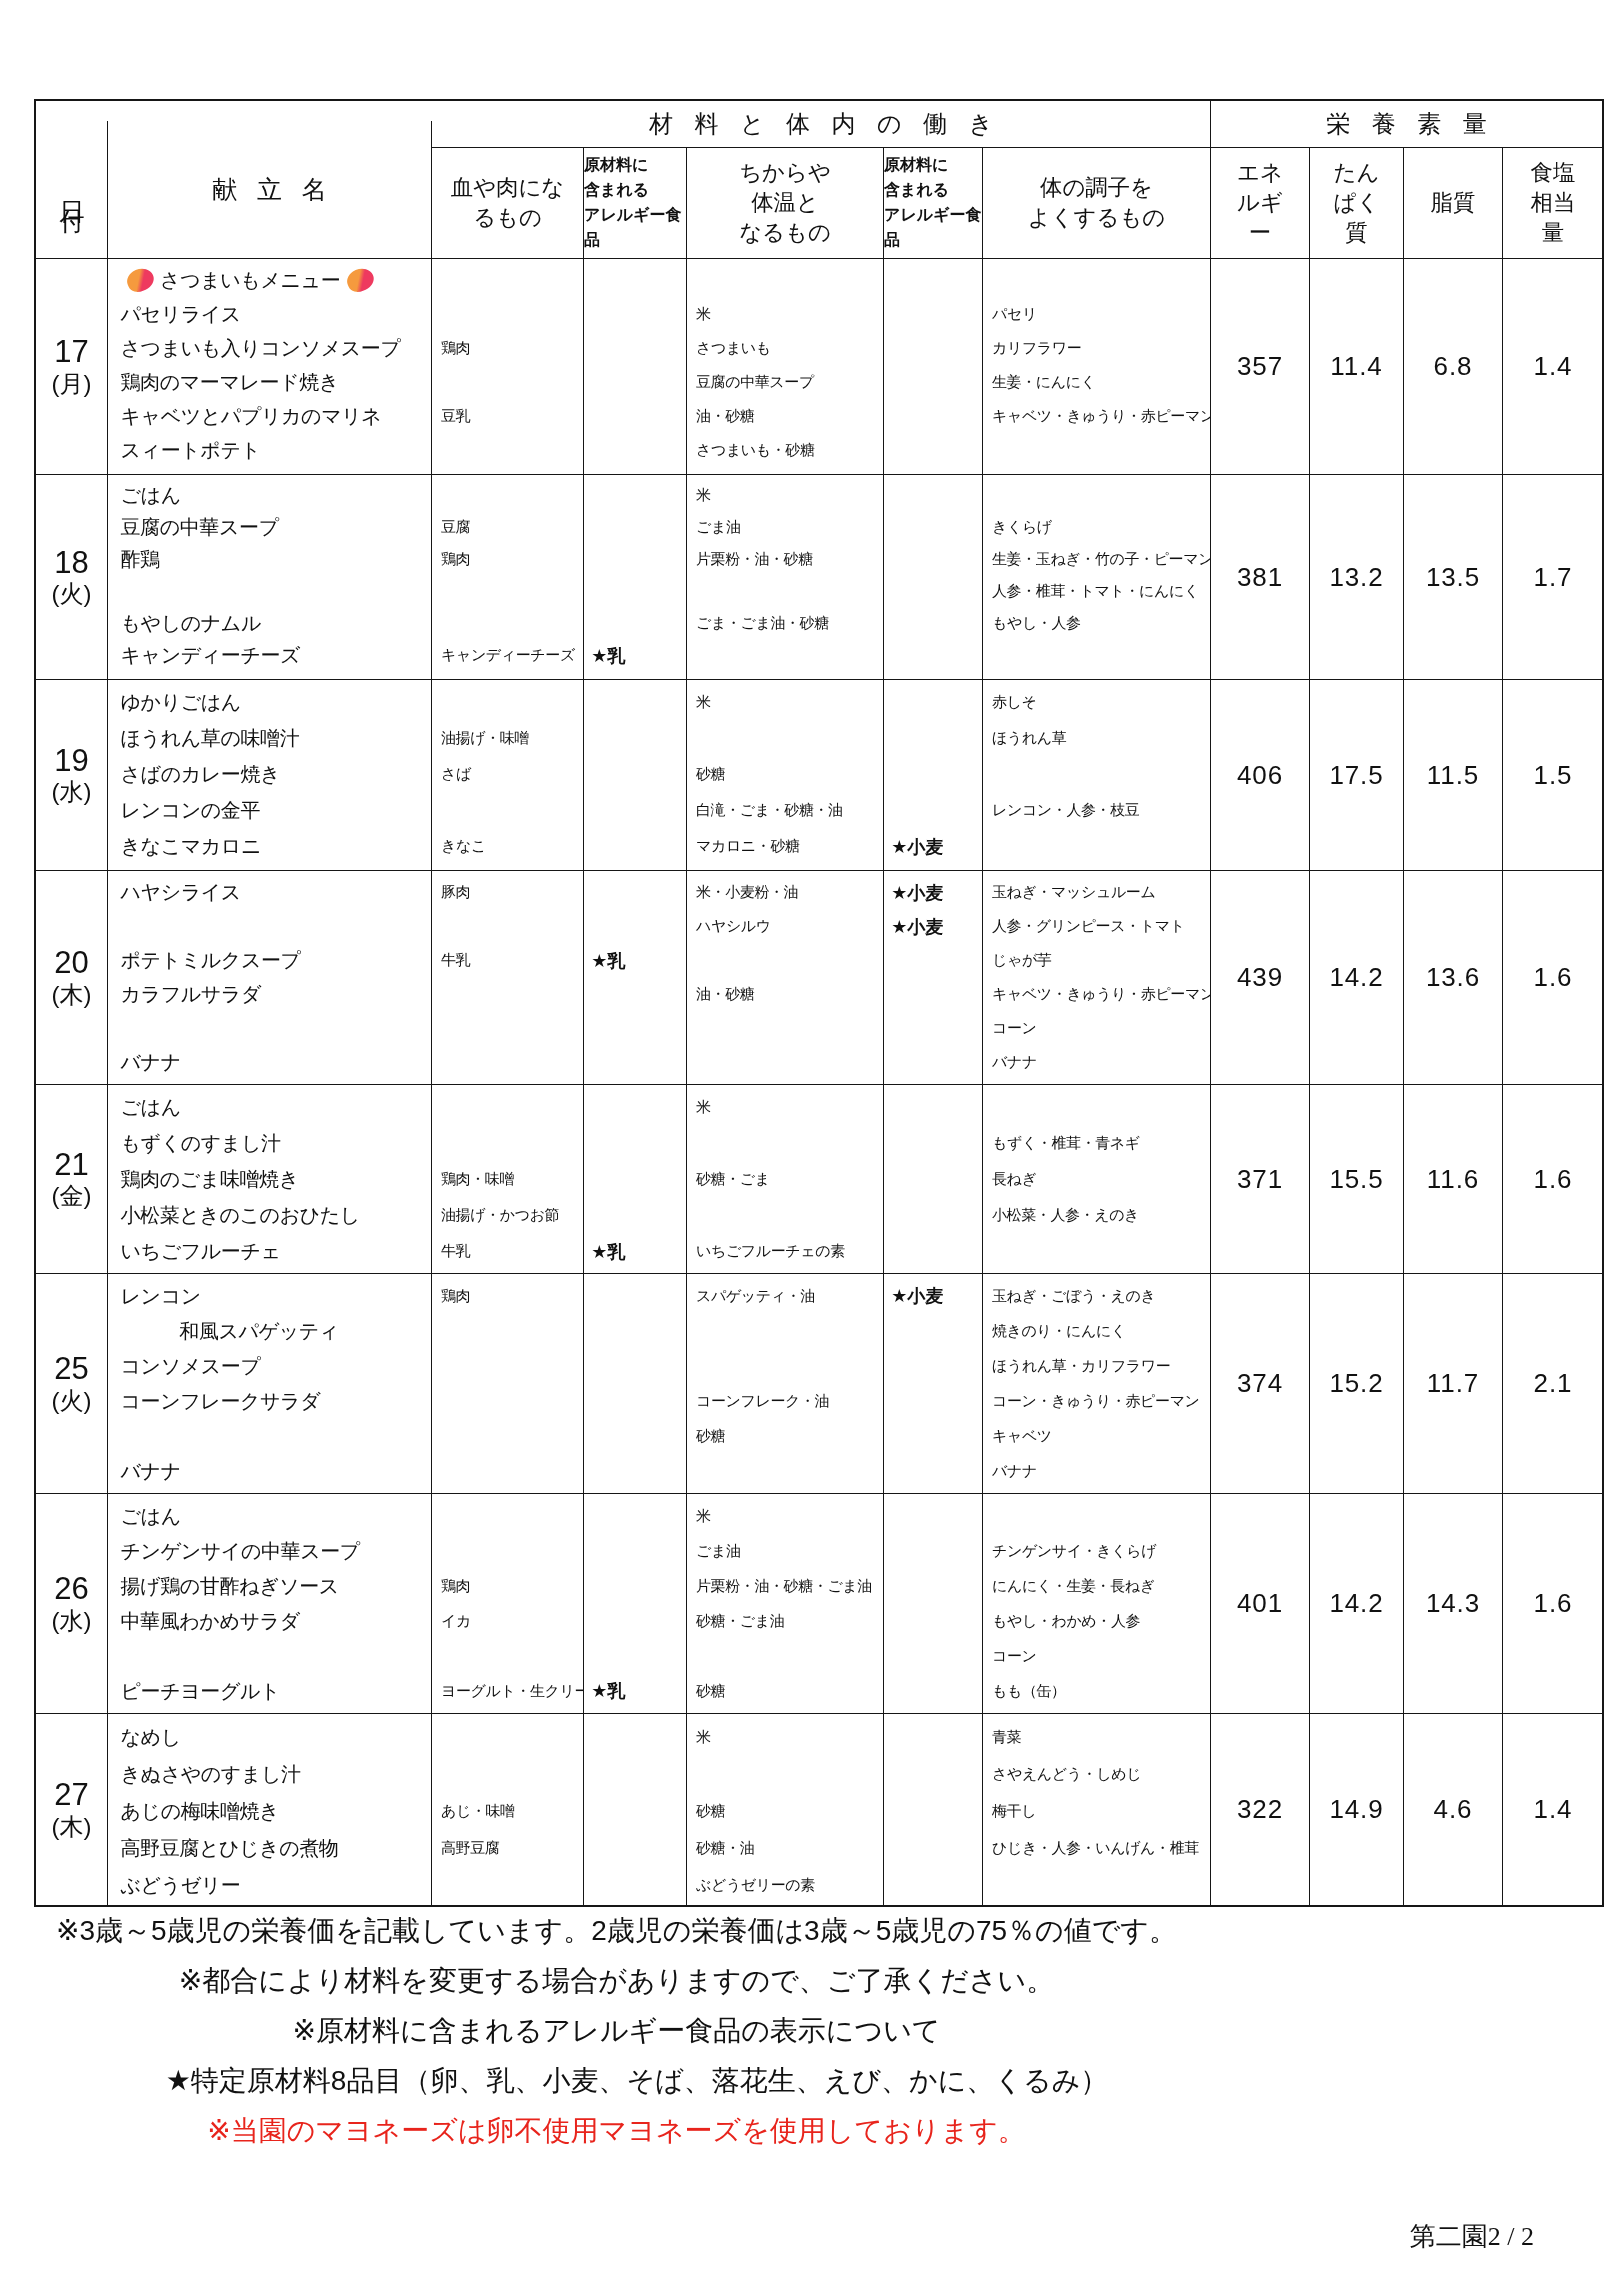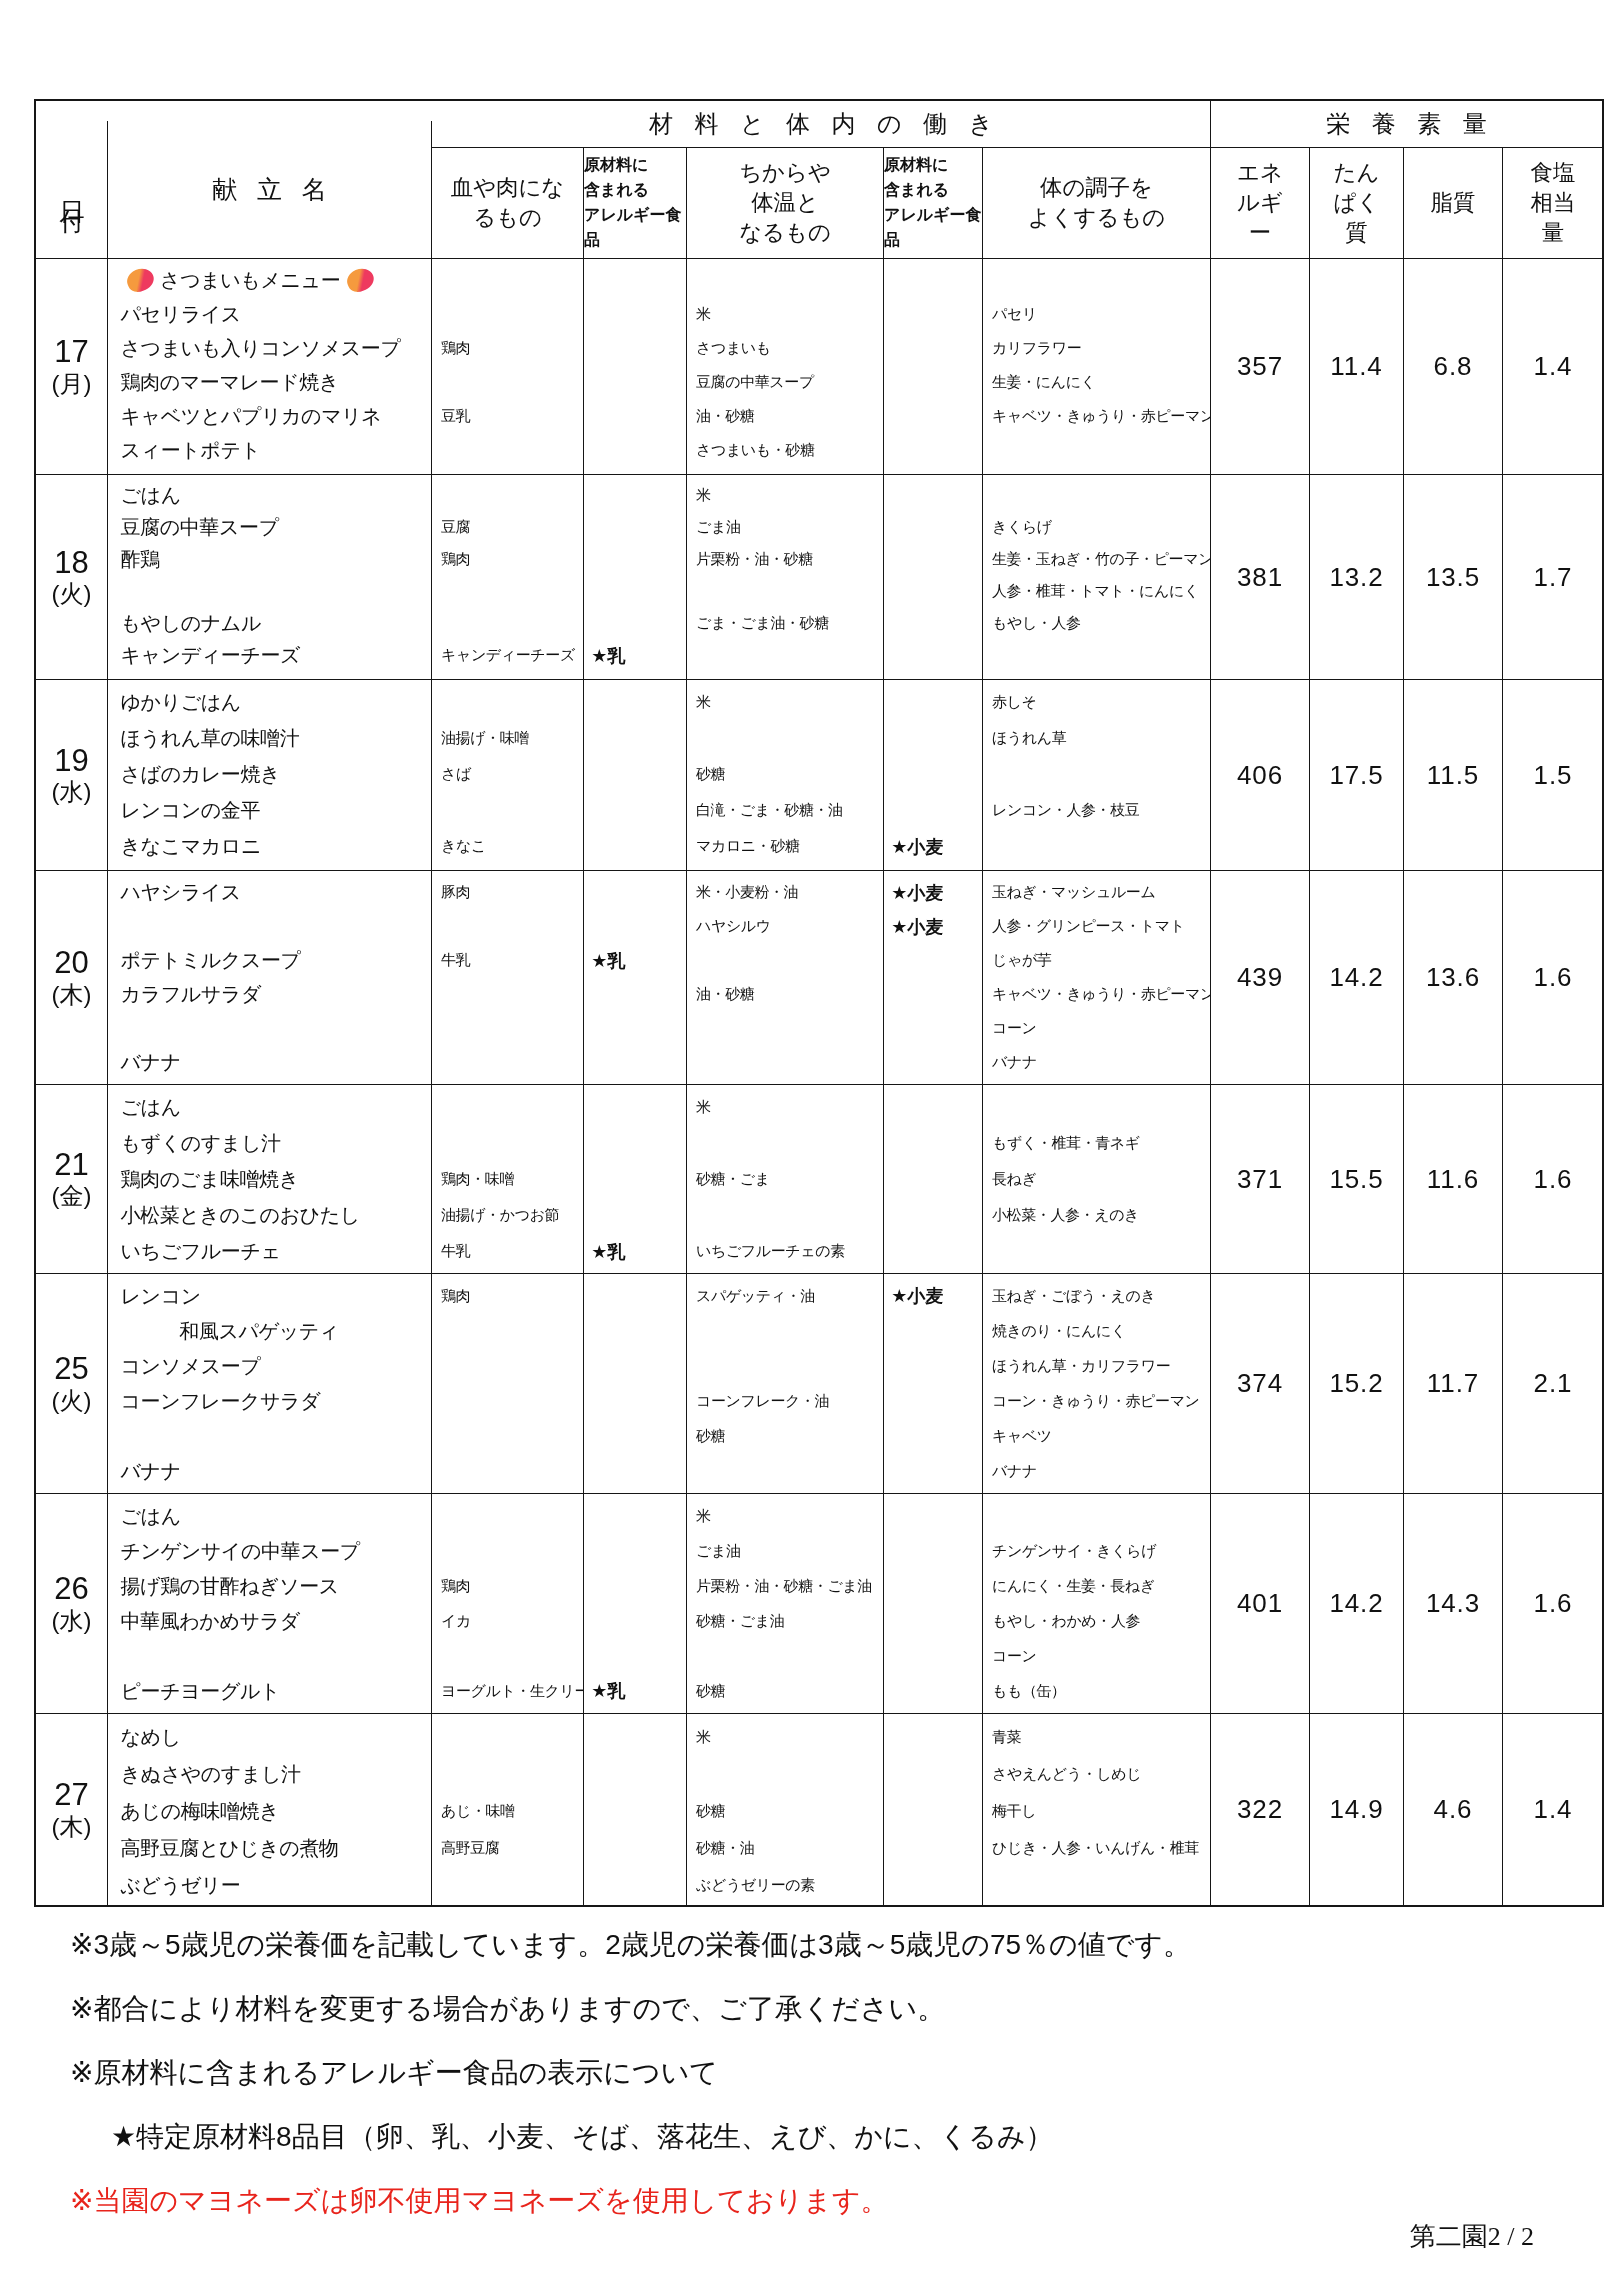--- a/index.html
+++ b/index.html
@@ -49,21 +49,21 @@
   .c-al .slot{font-size:18px;font-weight:bold;padding-left:7.2px;}
   .c-n{align-items:center;justify-content:center;font-size:26px;letter-spacing:0.9px;}
   .sp-icon{
     display:inline-block;width:27px;height:22.4px;flex:0 0 auto;
     border-radius:55% 60% 55% 50%;
     background:linear-gradient(125deg,#f59a3e 44%,#ee3a5f 58%);
     transform:rotate(-24deg);margin:0 6.3px;
   }
   
   .notes{position:absolute;left:56px;top:1906px;font-size:28px;line-height:50px;color:#111;}
-  .note{margin:14px;}
+  .note{margin:0;text-align:center;}
   .note-indent{padding-left:41px;}
   .note-red{color:#e8241c;}
   
   .page-footer{
     position:absolute;right:86px;top:2219px;font-size:26px;
     font-family:"Liberation Serif","DejaVu Serif",serif;
   }
 </style>
 </head>
 <body>

